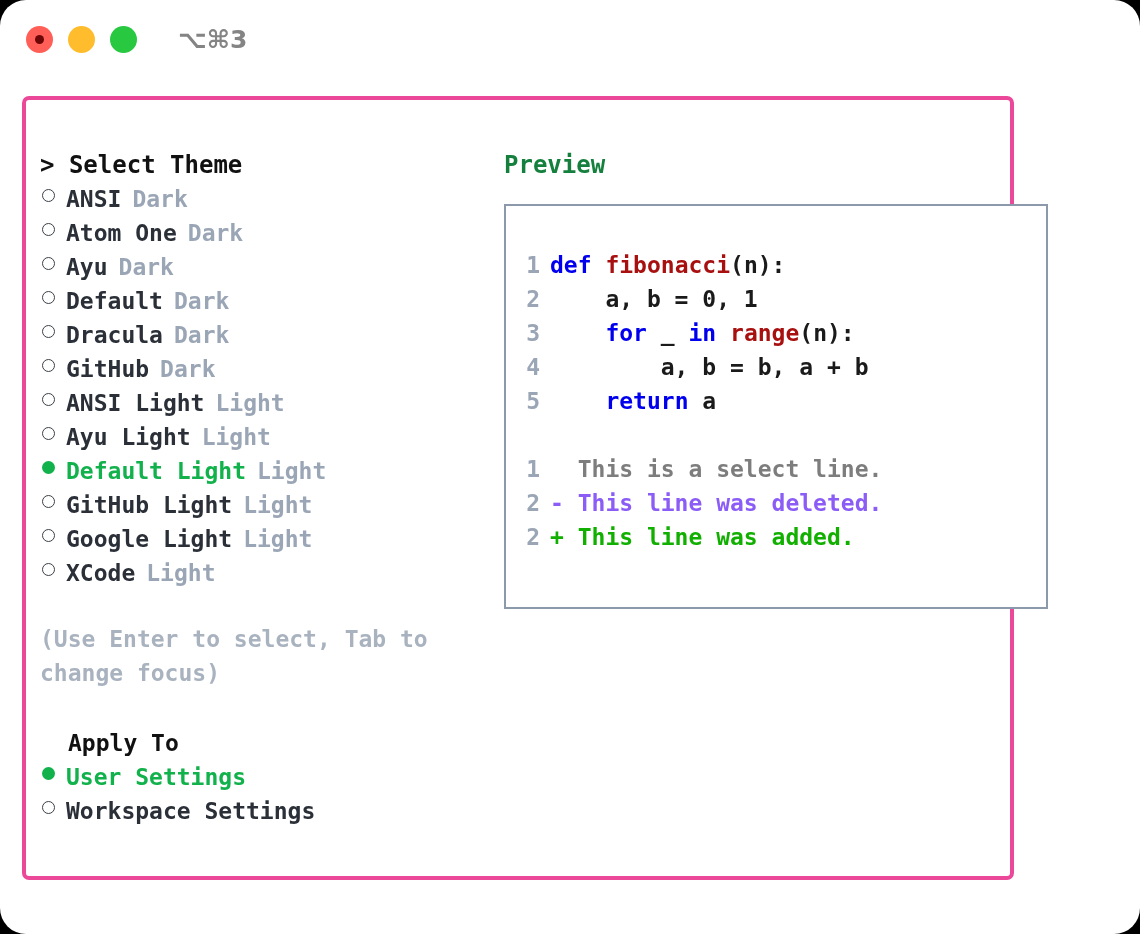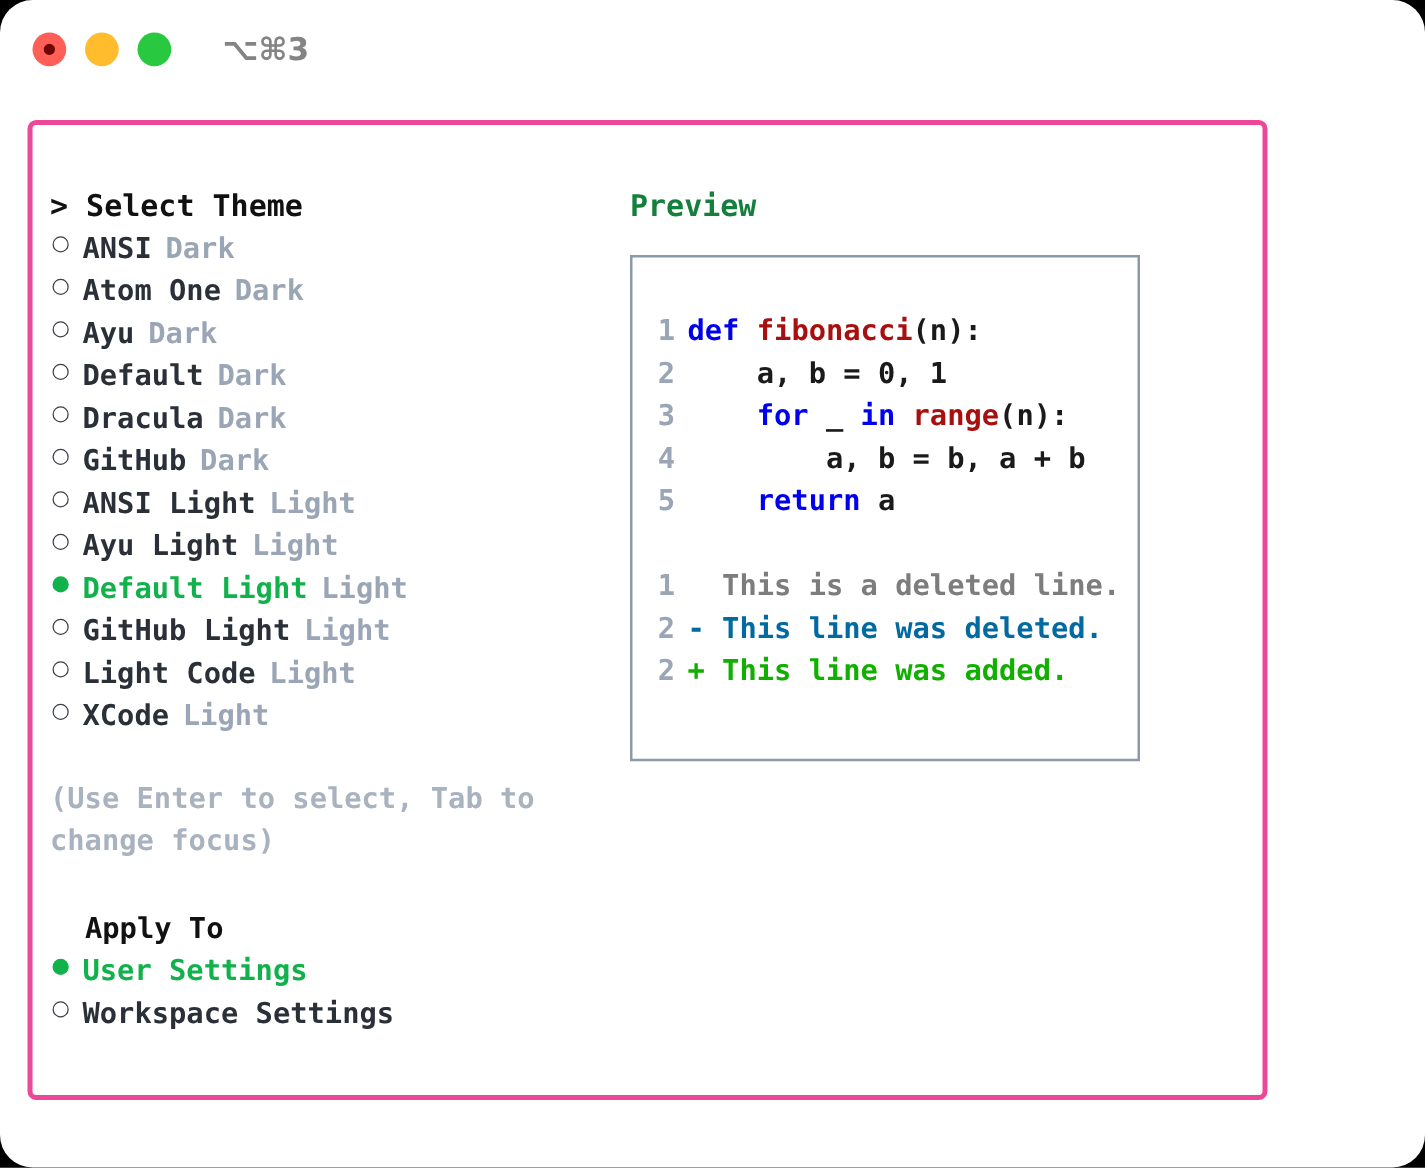--- a/index.html
+++ b/index.html
@@ -167,21 +167,21 @@
   }
   #preview-heading {
     font-size: 24px;
     font-weight: bold;
     color: #15803d;
     line-height: 34px;
     margin-bottom: 22px;
     white-space: pre;
   }
   #code-box {
-    width: 408px;
+    width: 544px;
     height: 405px;
     border: 2px solid #8c99ab;
     box-sizing: border-box;
     padding: 42px 0 0 18px;
     background: #ffffff;
   }
   .code-line {
     font-size: 23px;
     line-height: 34px;
     white-space: pre;
@@ -192,21 +192,21 @@
     display: inline-block;
     width: 16px;
     text-align: right;
     margin-right: 10px;
     font-weight: bold;
   }
   .kw   { color: #0000ee; }
   .fn   { color: #a81010; }
   .pl   { color: #1a1a1a; }
   .ctx  { color: #7d7d7d; }
-  .del  { color: #0369a1; }
+  .del  { color: #8b5cf6; }
   .add  { color: #11b000; }
   .blank-line { height: 34px; }
 </style>
 </head>
 <body>
 
 <div id="app-window">
 
   <div id="titlebar">
     <div class="dot dot-red"></div>
@@ -224,21 +224,21 @@
             <div class="opt-row"><span class="radio off"></span><span class="opt-name">ANSI</span><span class="opt-tag">Dark</span></div>
             <div class="opt-row"><span class="radio off"></span><span class="opt-name">Atom One</span><span class="opt-tag">Dark</span></div>
             <div class="opt-row"><span class="radio off"></span><span class="opt-name">Ayu</span><span class="opt-tag">Dark</span></div>
             <div class="opt-row"><span class="radio off"></span><span class="opt-name">Default</span><span class="opt-tag">Dark</span></div>
             <div class="opt-row"><span class="radio off"></span><span class="opt-name">Dracula</span><span class="opt-tag">Dark</span></div>
             <div class="opt-row"><span class="radio off"></span><span class="opt-name">GitHub</span><span class="opt-tag">Dark</span></div>
             <div class="opt-row"><span class="radio off"></span><span class="opt-name">ANSI Light</span><span class="opt-tag">Light</span></div>
             <div class="opt-row"><span class="radio off"></span><span class="opt-name">Ayu Light</span><span class="opt-tag">Light</span></div>
             <div class="opt-row selected"><span class="radio on"></span><span class="opt-name">Default Light</span><span class="opt-tag">Light</span></div>
             <div class="opt-row"><span class="radio off"></span><span class="opt-name">GitHub Light</span><span class="opt-tag">Light</span></div>
-            <div class="opt-row"><span class="radio off"></span><span class="opt-name">Light Code</span><span class="opt-tag">Light</span></div>
+            <div class="opt-row"><span class="radio off"></span><span class="opt-name">Google Light</span><span class="opt-tag">Light</span></div>
             <div class="opt-row"><span class="radio off"></span><span class="opt-name">XCode</span><span class="opt-tag">Light</span></div>
           </div>
 
         <div id="hint-text">(Use Enter to select, Tab to change focus)</div>
 
         <div id="apply-block">
           <div class="apply-title">Apply To</div>
           <div id="apply-list">
               <div class="opt-row selected"><span class="radio on"></span><span class="opt-name">User Settings</span></div>
               <div class="opt-row"><span class="radio off"></span><span class="opt-name">Workspace Settings</span></div>
@@ -251,21 +251,21 @@
         <div id="code-box">
           <div id="code-lines">
               <div class="code-line"><span class="ln">1</span><span class="kw">def</span><span class="pl"> </span><span class="fn">fibonacci</span><span class="pl">(n):</span></div>
               <div class="code-line"><span class="ln">2</span><span class="pl">    a, b = 0, 1</span></div>
               <div class="code-line"><span class="ln">3</span><span class="pl">    </span><span class="kw">for</span><span class="pl"> _ </span><span class="kw">in</span><span class="pl"> </span><span class="fn">range</span><span class="pl">(n):</span></div>
               <div class="code-line"><span class="ln">4</span><span class="pl">        a, b = b, a + b</span></div>
               <div class="code-line"><span class="ln">5</span><span class="pl">    </span><span class="kw">return</span><span class="pl"> a</span></div>
             </div>
           <div class="blank-line"></div>
           <div id="diff-lines">
-              <div class="code-line"><span class="ln">1</span><span class="ctx">  This is a deleted line.</span></div>
+              <div class="code-line"><span class="ln">1</span><span class="ctx">  This is a select line.</span></div>
               <div class="code-line"><span class="ln">2</span><span class="del">- This line was deleted.</span></div>
               <div class="code-line"><span class="ln">2</span><span class="add">+ This line was added.</span></div>
             </div>
         </div>
       </div>
 
     </div>
   </div>
 </div>
 

